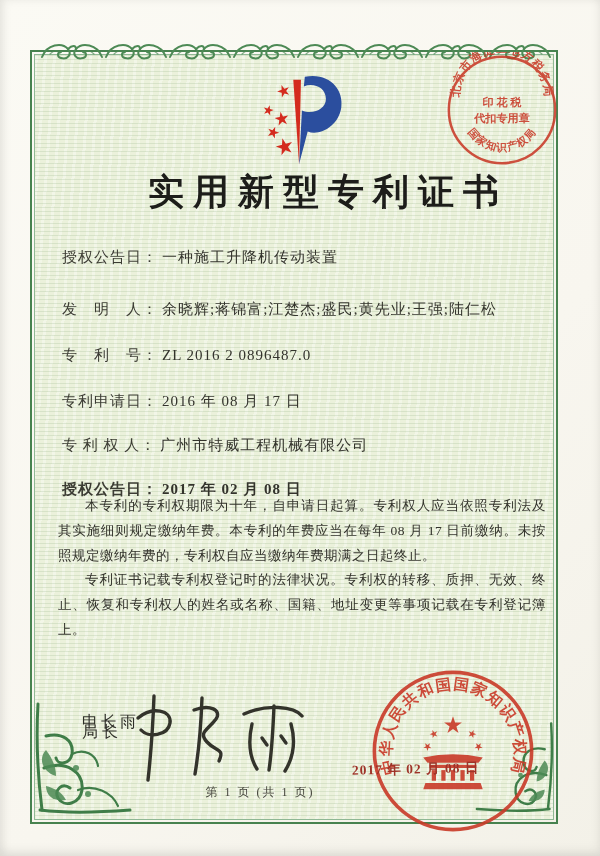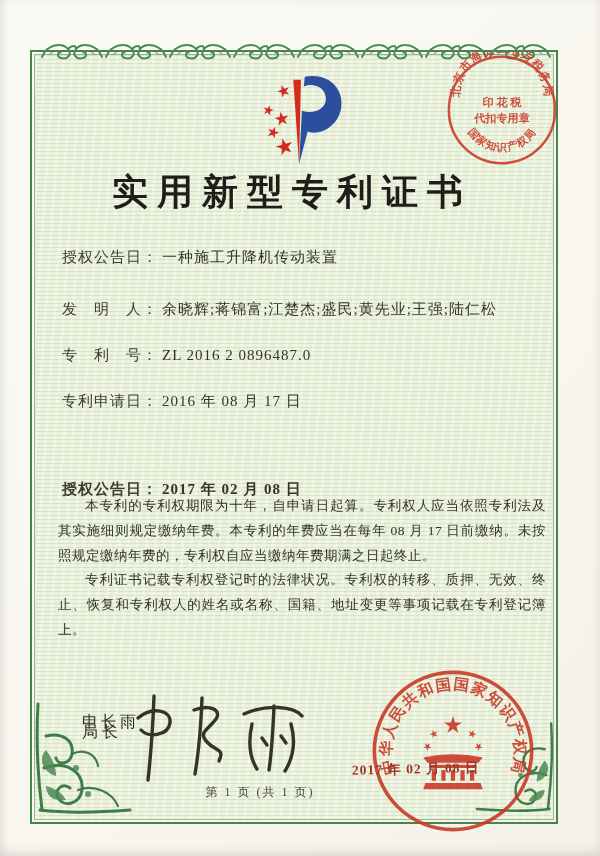--- a/index.html
+++ b/index.html
@@ -22,21 +22,21 @@
       repeating-linear-gradient(180deg, rgba(106,146,96,0.16) 0px, rgba(106,146,96,0.16) 1px, rgba(0,0,0,0) 1px, rgba(0,0,0,0) 4px),
       repeating-linear-gradient(94deg, rgba(255,255,255,0.35) 0px, rgba(255,255,255,0.35) 3px, rgba(0,0,0,0) 3px, rgba(0,0,0,0) 9px);
   }
   .cert-no{
     position:absolute;left:64px;top:86px;font-size:15px;color:#4a4a40;
     letter-spacing:3px;
   }
   .logo{position:absolute;left:252px;top:70px;}
   .title{
     position:absolute;left:30px;top:168px;width:524px;text-align:center;
-    font-size:36px;font-weight:bold;color:#1d1d1a;letter-spacing:9px;
+    font-size:36px;font-weight:bold;color:#1d1d1a;letter-spacing:9px;padding-left:36px;
   }
   .field{
     position:absolute;left:62px;width:470px;font-size:15px;color:#33332c;
     letter-spacing:1px;white-space:nowrap;
   }
   .field .lbl{color:#3c3c34;}
   .field .val{margin-left:4px;}
   .body-text{
     position:absolute;left:58px;top:494px;width:488px;
     font-size:13.5px;line-height:1.84;color:#33332c;text-align:justify;
@@ -140,20 +140,23 @@
     <span class="lbl">授权公告日：</span><span class="val">一种施工升降机传动装置</span>
   </div>
   <div class="field" style="top:300px;">
     <span class="lbl">发　明　人：</span><span class="val">余晓辉;蒋锦富;江楚杰;盛民;黄先业;王强;陆仁松</span>
   </div>
   <div class="field" style="top:346px;">
     <span class="lbl">专　利　号：</span><span class="val">ZL 2016 2 0896487.0</span>
   </div>
   <div class="field" style="top:392px;">
     <span class="lbl">专利申请日：</span><span class="val">2016 年 08 月 17 日</span>
+  </div>
+  <div class="field" style="top:436px;">
+    <span class="lbl">专 利 权 人：</span><span class="val">广州市特威工程机械有限公司</span>
   </div>
   <div class="field" style="top:480px;font-weight:bold;">
     <span class="lbl">授权公告日：</span><span class="val">2017 年 02 月 08 日</span>
   </div>
 
   <div class="body-text">
     <p>本专利的专利权期限为十年，自申请日起算。专利权人应当依照专利法及其实施细则规定缴纳年费。本专利的年费应当在每年 08 月 17 日前缴纳。未按照规定缴纳年费的，专利权自应当缴纳年费期满之日起终止。</p>
     <p>专利证书记载专利权登记时的法律状况。专利权的转移、质押、无效、终止、恢复和专利权人的姓名或名称、国籍、地址变更等事项记载在专利登记簿上。</p>
   </div>
 

